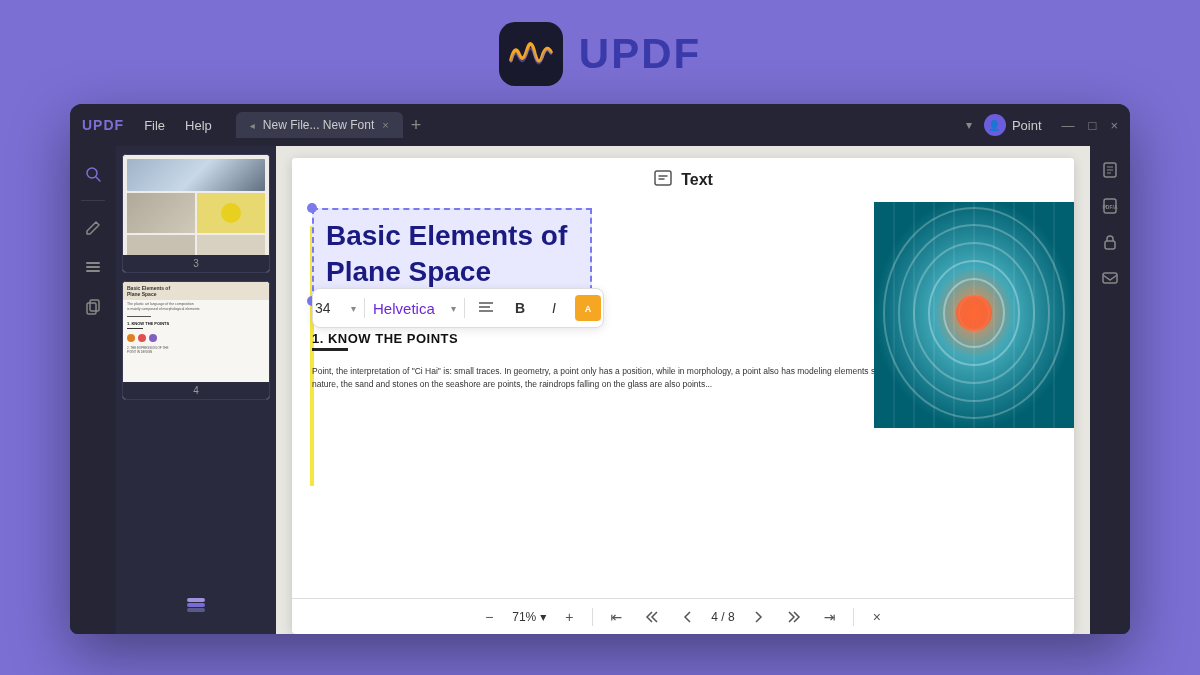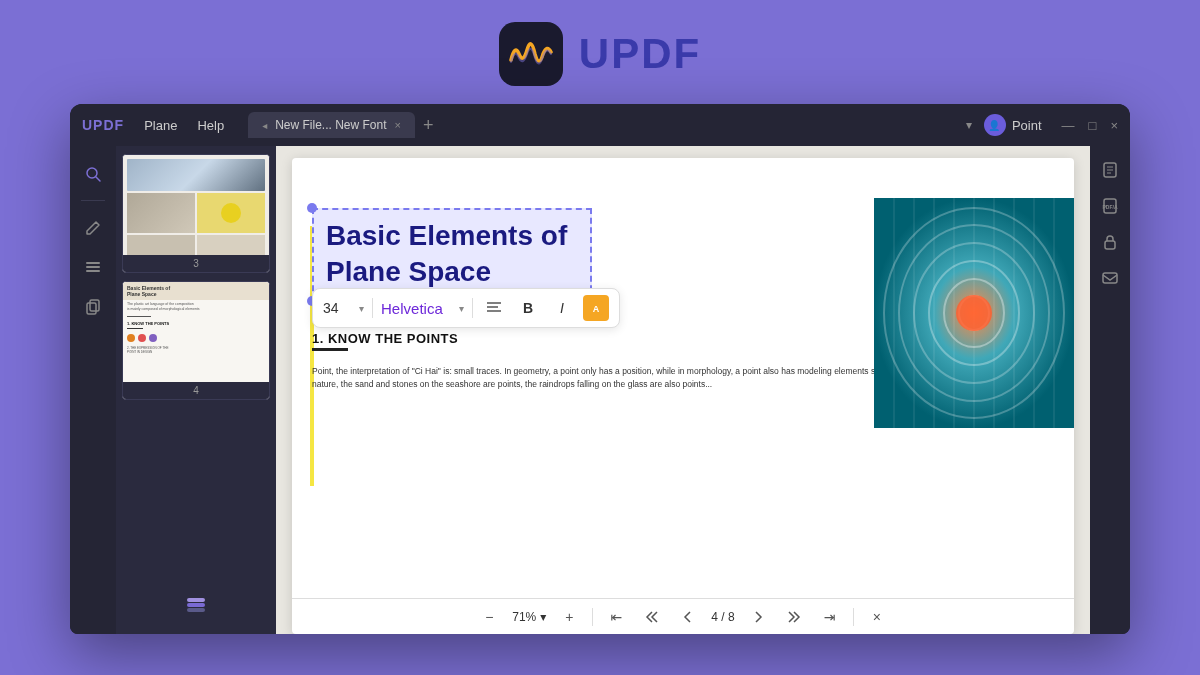--- a/index.html
+++ b/index.html
@@ -360,21 +360,21 @@
     
     .format-toolbar {
       position: absolute;
       top: 130px;
       left: 20px;
       background: white;
       border: 1px solid #ddd;
       border-radius: 8px;
       display: flex;
       align-items: center;
-      padding: 6px 10px;
+      padding: 6px 2px;
       gap: 8px;
       box-shadow: 0 2px 10px rgba(0,0,0,0.1);
       z-index: 20;
     }
     .fmt-size {
       font-size: 14px;
       color: #333;
       min-width: 28px;
     }
     .fmt-arrow {
@@ -547,21 +547,21 @@
     </svg>
   </div>
   <div class="app-name">UPDF</div>
 </div>
 
 <div class="window">
 
   <div class="titlebar">
     <div class="titlebar-logo">UPDF</div>
     <div class="titlebar-menu">
-      <span class="titlebar-menu-item">Plane</span>
+      <span class="titlebar-menu-item">File</span>
       <span class="titlebar-menu-item">Help</span>
     </div>
     <div class="tab-area">
       <div class="tab">
         <span class="tab-arrow">◂</span>
         <span>New File... New Font</span>
         <span class="tab-close">×</span>
       </div>
       <span class="tab-add">+</span>
     </div>
@@ -659,20 +659,29 @@
           <rect x="3" y="14" width="18" height="4" rx="2" fill="#5a5a8a"></rect>
           <rect x="3" y="9" width="18" height="4" rx="2" fill="#7a6ad4"></rect>
           <rect x="3" y="4" width="18" height="4" rx="2" fill="#a090e0"></rect>
         </svg>
       </div>
     </div>
 
     <div class="doc-viewer">
       <div class="doc-page">
 
+        <div class="text-toolbar-header">
+          <span class="text-toolbar-icon">
+            <svg width="20" height="20" viewBox="0 0 20 20" fill="none">
+                <rect x="2" y="3" width="16" height="14" rx="2" stroke="#555" stroke-width="1.5"></rect>
+                <path d="M6 8h8M6 11h5" stroke="#555" stroke-width="1.5" stroke-linecap="round"></path>
+              </svg>
+          </span>
+          <span class="text-toolbar-label">Text</span>
+        </div>
 
         <div class="yellow-bar"></div>
 
         <div class="page-content">
 
           <div class="selected-text-block" style="position:relative;display:inline-block;">
             <div class="resize-handle-tl"></div>
             <div class="resize-handle-tr"></div>
             <div class="selected-text">
               <span>Basic Elements of</span><br>

